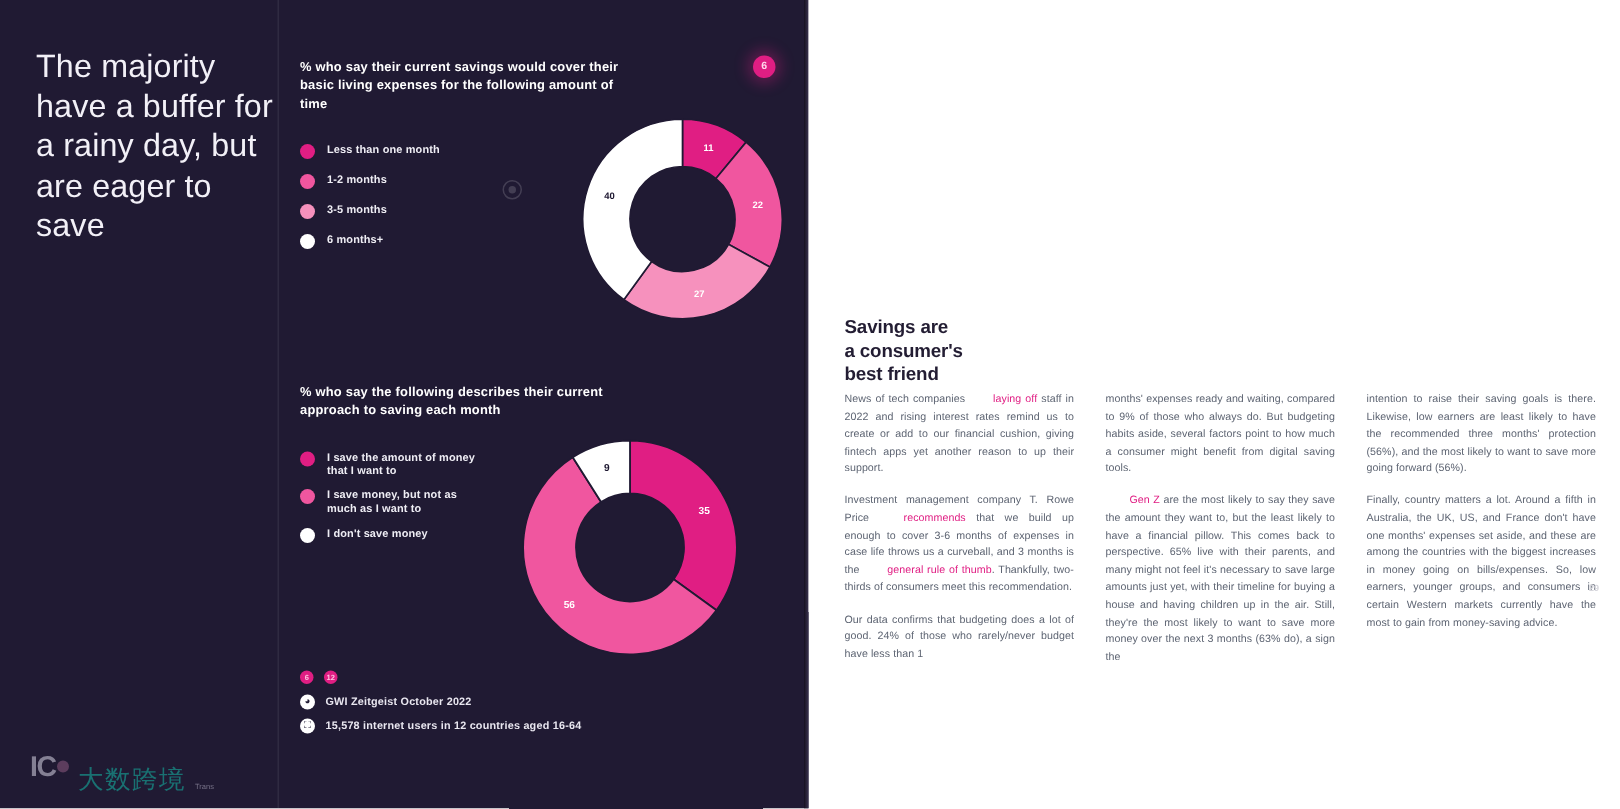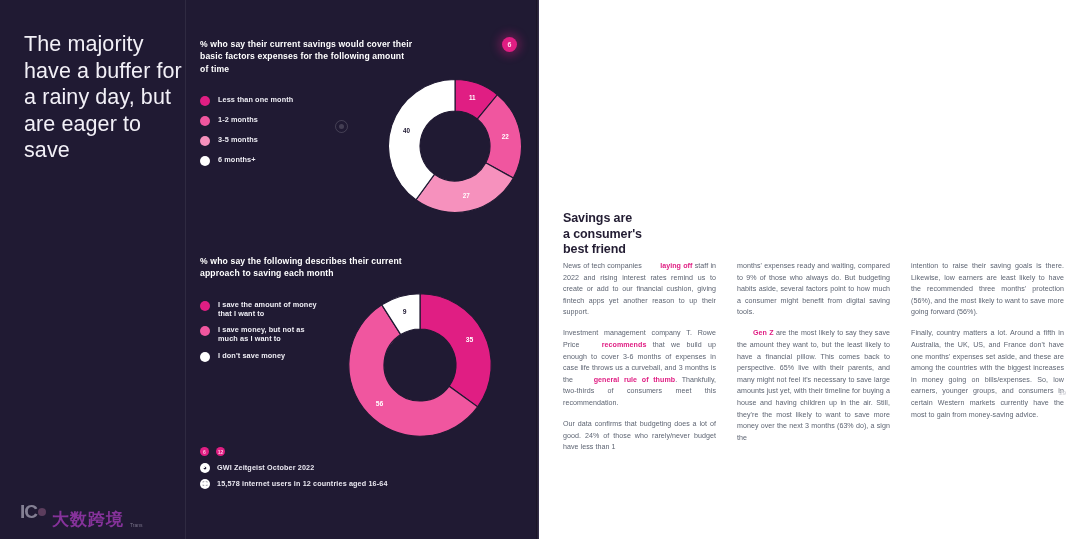--- a/index.html
+++ b/index.html
@@ -113,21 +113,21 @@
     opacity:.55;
   }
   .wm-mark{
     font-size:19px; font-weight:700; color:#d7d4e4;
     letter-spacing:-1px; line-height:1;margin-left:12px;
   }
   .wm-dot{
     display:inline-block; width:8px; height:8px; border-radius:50%;
     background:#8d5a80; margin-left:1px; vertical-align:2px;
   }
-  .wm-cn{ font-size:17px; font-weight:700; color:#d946ef; letter-spacing:1px;margin-top:16px; }
+  .wm-cn{ font-size:17px; font-weight:400; color:#14b8a6; letter-spacing:1px;margin-top:16px; }
   .wm-sub{ font-size:5px; color:#b9b5c9; align-self:flex-end; margin-bottom:3px; }
 
   
   .right-page{
     flex:1; height:408px; background:#ffffff; position:relative;
   }
   .rp-title{
     position:absolute; left:24px; top:211px;
     color:#231d33; font-size:12.5px; font-weight:700;
     line-height:15.5px; letter-spacing:-.1px;
@@ -136,40 +136,40 @@
     position:absolute; left:24px; top:261px; right:16px;
     display:flex; gap:21px;
   }
   .col{ width:156px; }
   .col p{
     color:#5d6472; font-size:7.1px; line-height:11.6px;
     text-align:justify; letter-spacing:.05px;
     margin-bottom:9.5px;
   }
   .col p:last-child{ margin-bottom:0; }
-  .hl{ color:#e01e83; font-weight:700;padding-left:16px; }
+  .hl{ color:#e01e83; font-weight:400;padding-left:16px; }
   .page-num{
     position:absolute; right:14px; bottom:12px;
     color:#d6d6dc; font-size:6px; font-weight:600;
   }
 </style>
 </head>
 <body>
 
 <div class="spread">
 
   <div class="left-page">
     <div class="vdivider"></div>
 
     <div class="headline">The majority have a buffer for a rainy day, but are eager to save</div>
 
     <div class="badge-top">6</div>
 
     <div class="chart-block chart1">
-      <div class="chart-title">% who say their current savings would cover their basic factors expenses for the following amount of time</div>
+      <div class="chart-title">% who say their current savings would cover their basic living expenses for the following amount of time</div>
 
       <div class="legend legend-1">
         <div class="legend-row">
           <span class="legend-dot" style="background:#e01e83"></span>
           <span class="legend-label">Less than one month</span>
         </div>
         <div class="legend-row">
           <span class="legend-dot" style="background:#f0569f"></span>
           <span class="legend-label">1-2 months</span>
         </div>

